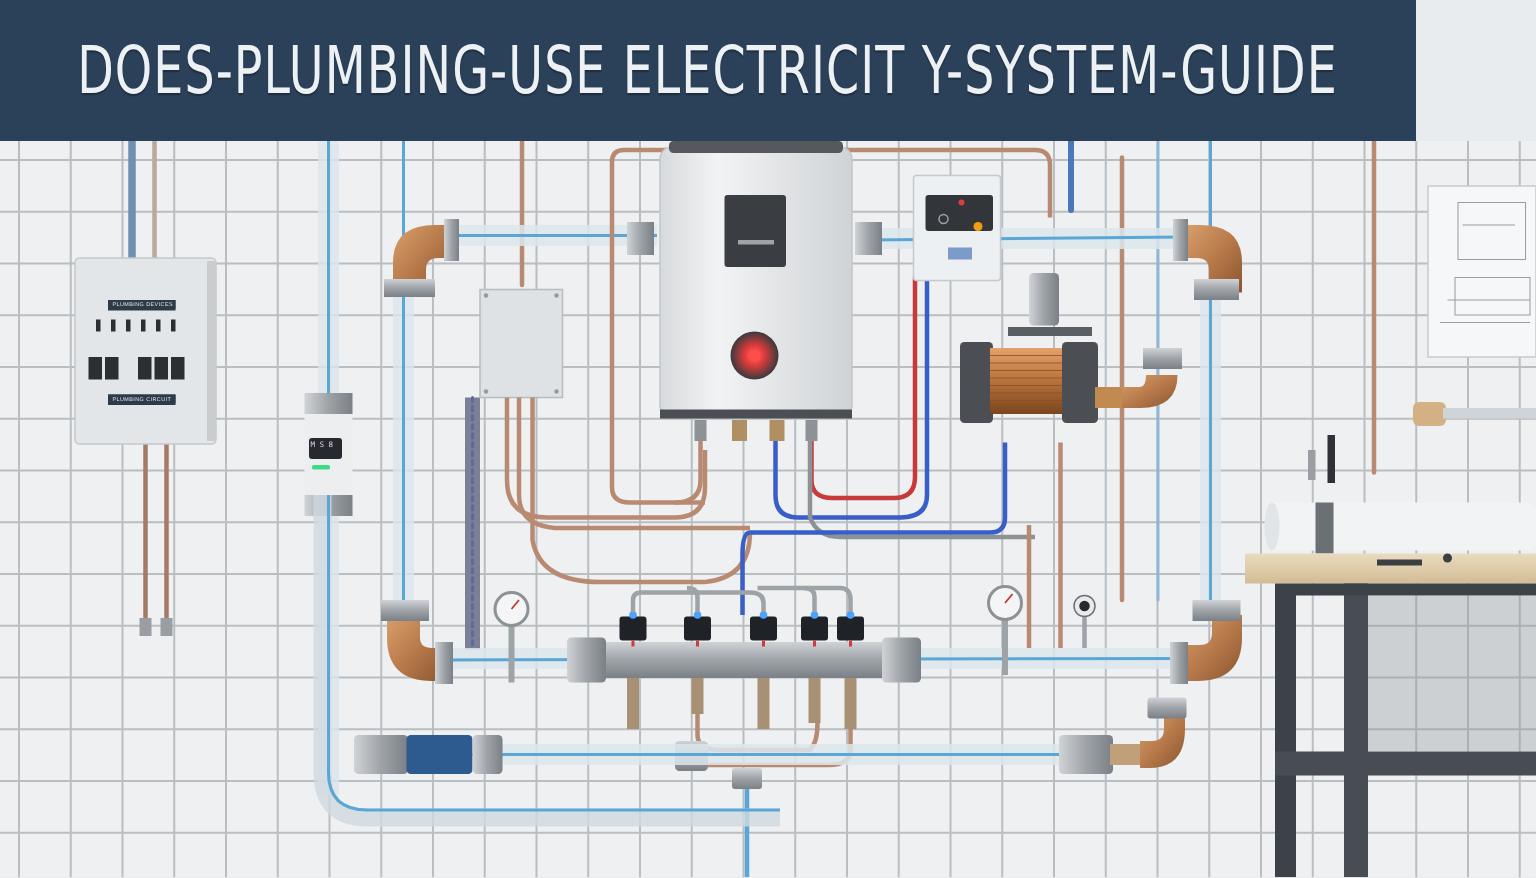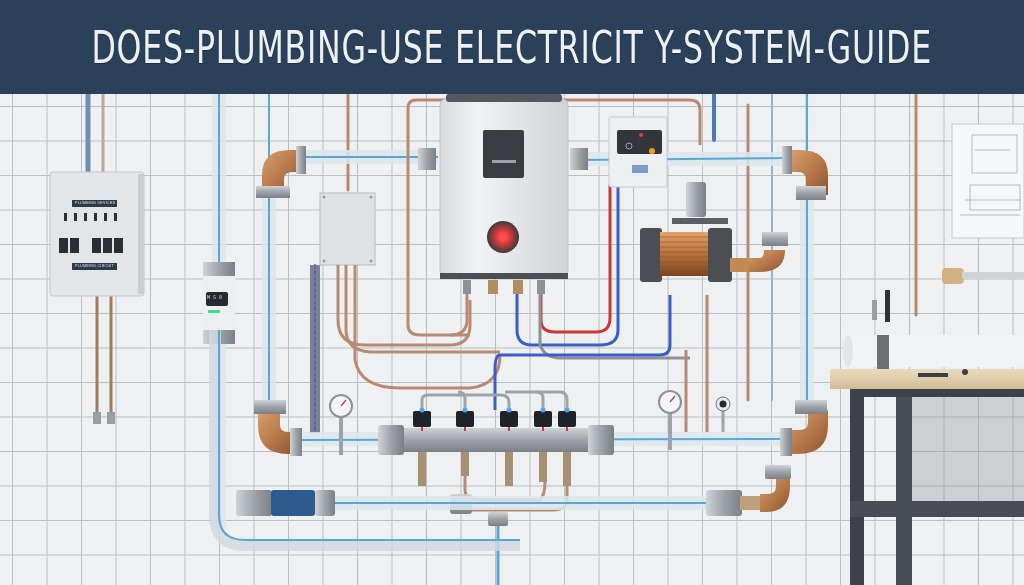--- a/index.html
+++ b/index.html
@@ -1,20 +1,20 @@
 <!DOCTYPE html>
 <html><head>
   <meta charset="utf-8">
   <style>
     * { box-sizing: border-box; margin: 0; padding: 0; }
     html, body { width: 1024px; height: 585px; overflow: hidden; background: #e9ecee; }
     body { position: relative; font-family: "Liberation Sans", sans-serif; }
 
     .banner {
-      position: absolute; left: 0; top: 0; width: 1024px; height: 94px;
+      position: absolute; left: 0; top: 0; width: 944px; height: 94px;
       background: #2a4159;
       display: flex; align-items: center; justify-content: center;
     }
     .banner-title {
       font-family: "DejaVu Sans", sans-serif;
       font-size: 44px; letter-spacing: 1px;
       color: #eef1f4; font-weight: normal;
       transform: scaleX(0.72); white-space: nowrap;
       text-shadow: 0 1px 1px rgba(0,0,0,0.3);
     }

